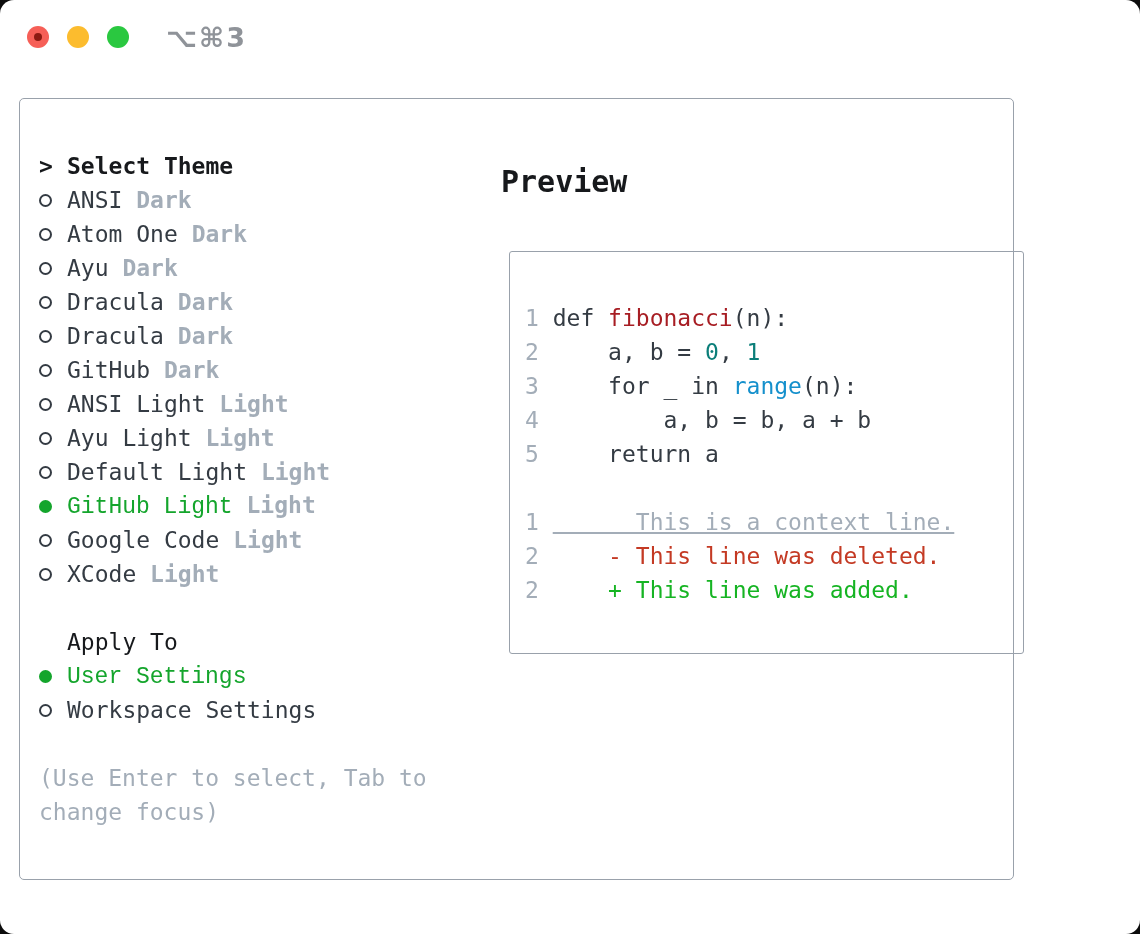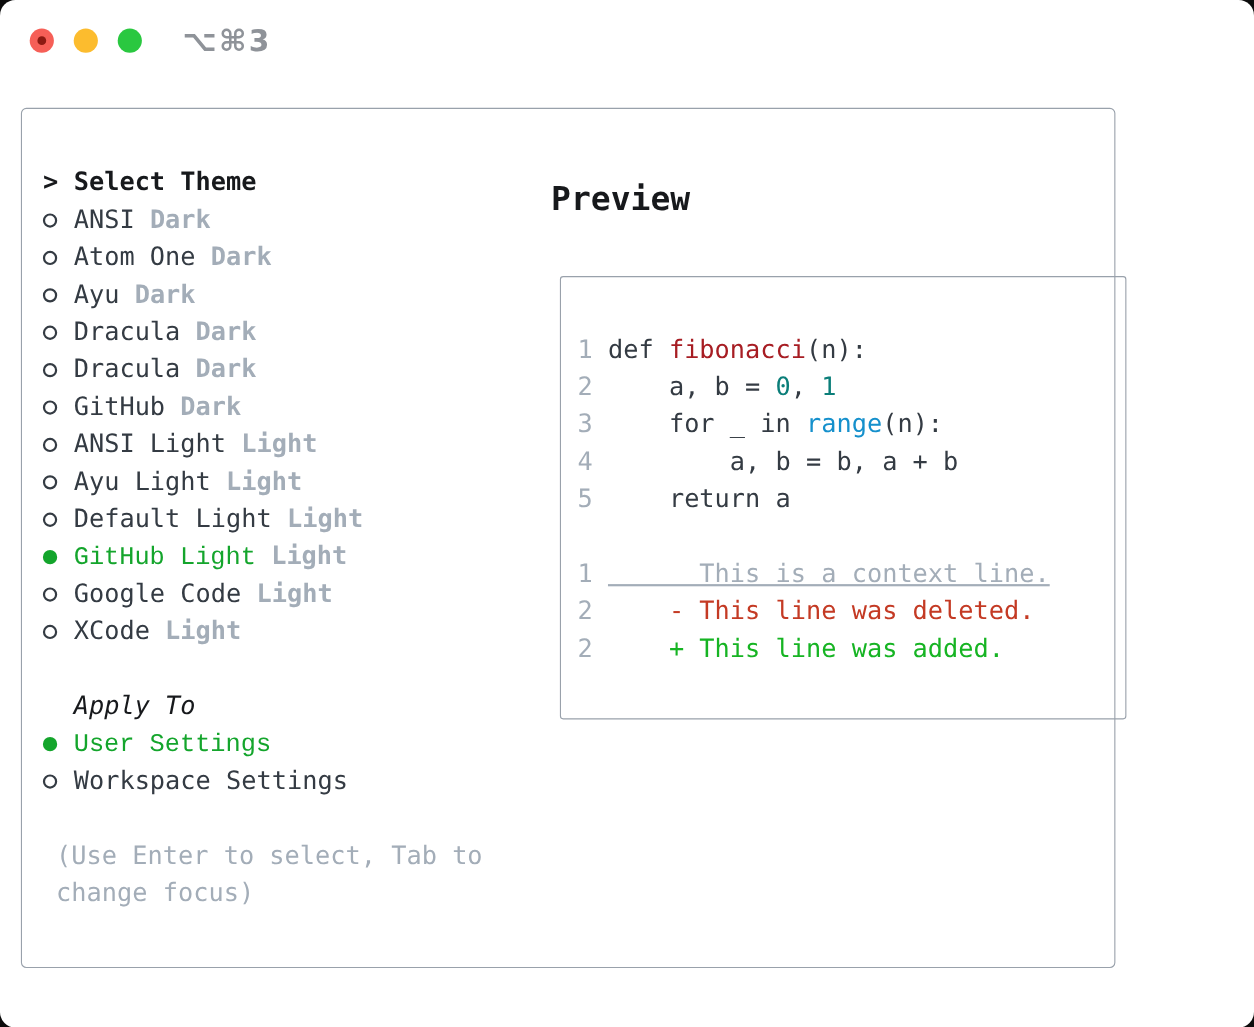--- a/index.html
+++ b/index.html
@@ -24,26 +24,26 @@
            border:1.5px solid var(--border); border-radius:5px; background:#fff; }
 
   .left { position:absolute; left:19px; top:50px; width:445px; font-size:23px; }
   .row { display:flex; align-items:center; height:34px; }
   .marker { width:28px; flex:0 0 28px; display:flex; align-items:center; height:34px; }
   .circle { width:13px; height:13px; border:2px solid var(--text); border-radius:50%; }
   .circle.filled { background:var(--select_green); border-color:var(--select_green); }
   .prompt { font-weight:bold; color:var(--heading); }
   .lbl { white-space:pre; }
   .heading { font-weight:bold; color:var(--heading); }
-  .applyhead { color:var(--heading);font-style:italic; }
+  .applyhead { color:var(--heading); }
   .nm { color:var(--text); }
   .nm.sel { color:var(--select_green);font-family:Liberation Mono, monospace; }
   .var { color:var(--muted);font-weight:bold; }
   .spacer { height:34px; }
-  .hint { width:406px; line-height:34px; color:var(--muted); font-size:23px;margin-left:12px; }
+  .hint { width:406px; line-height:34px; color:var(--muted); font-size:23px; }
 
   
   .pv-header { position:absolute; left:481px; top:66px; height:34px; line-height:34px;
                font-size:30px; font-weight:bold; color:var(--heading); }
   .pv-box { position:absolute; left:489px; top:104px; width:515px; height:403px;
             border:1.5px solid var(--border); border-radius:3px; padding:49px 0 0 15px;margin-top:48px; }
   .pline { height:34px; line-height:34px; font-size:23px; white-space:pre; }
   .ln { display:inline-block; width:1ch; color:var(--muted); }
   .c-text { color:var(--text); }
   .c-muted { color:var(--muted);text-decoration:underline; }

